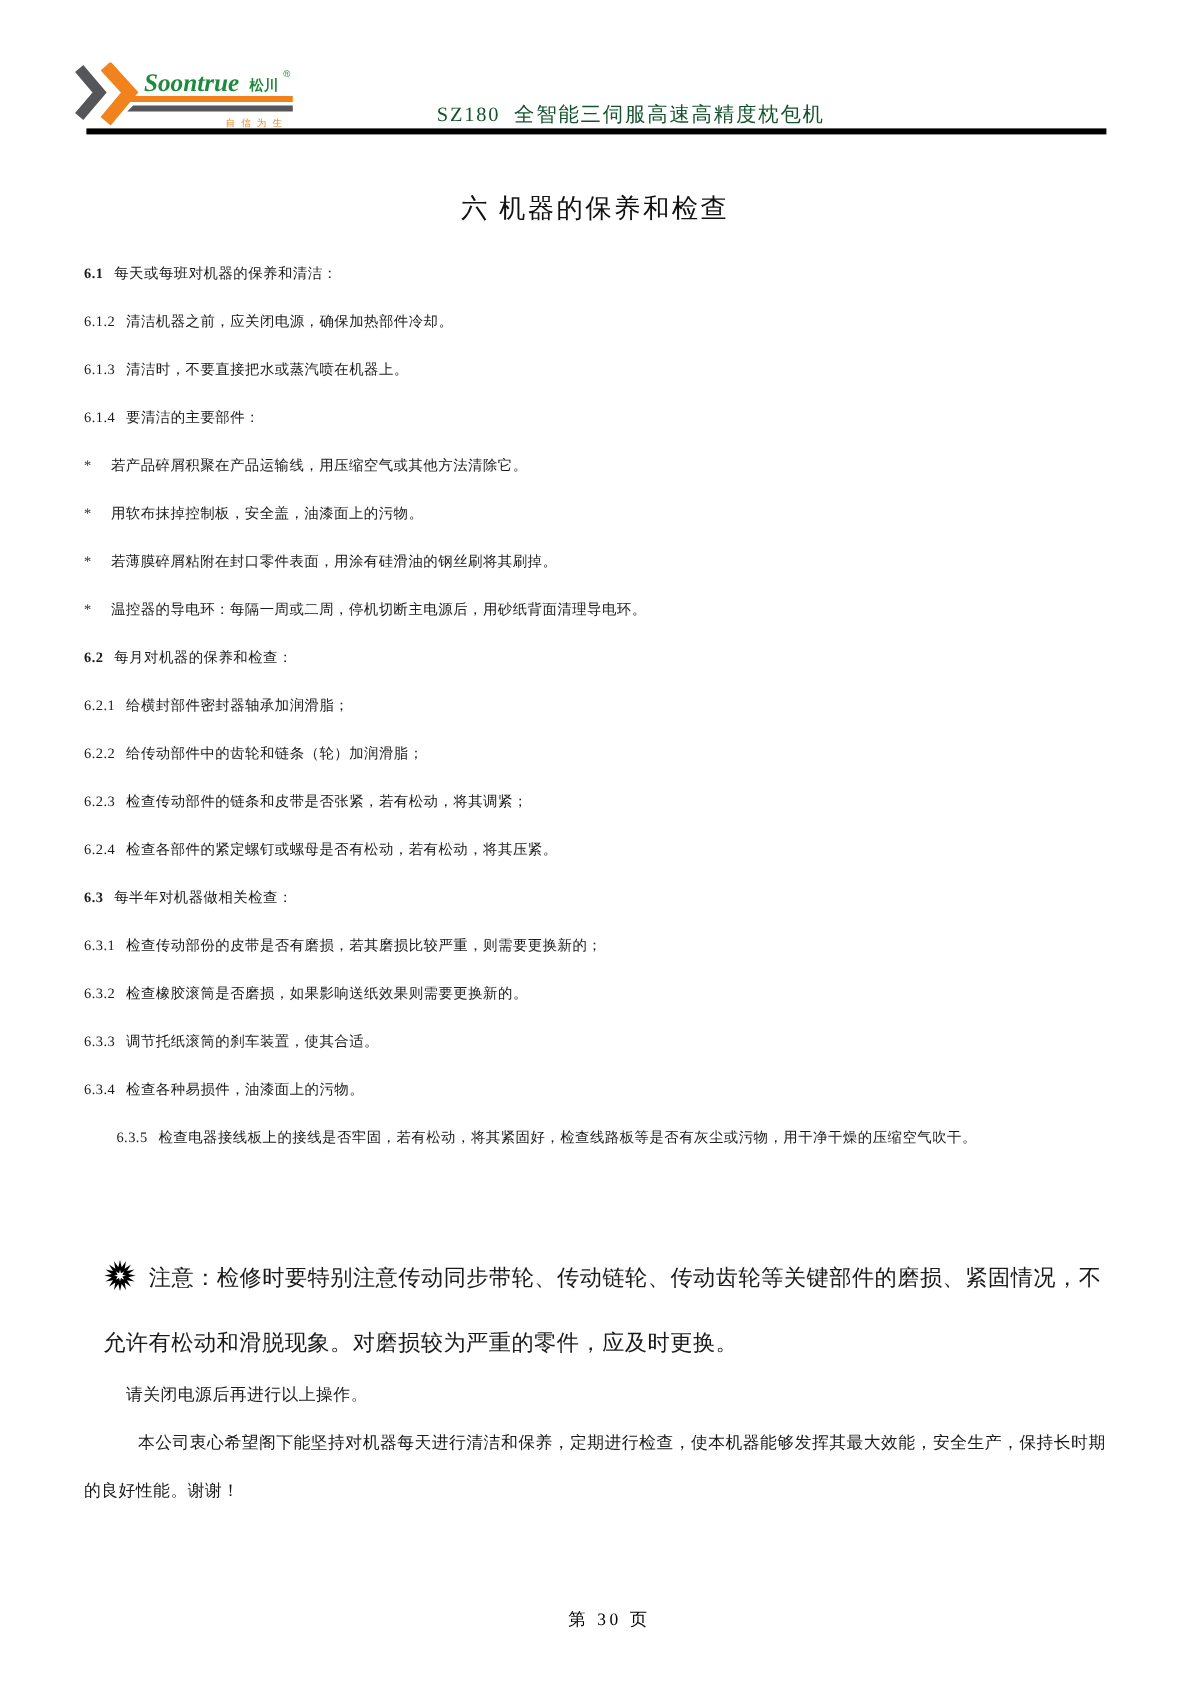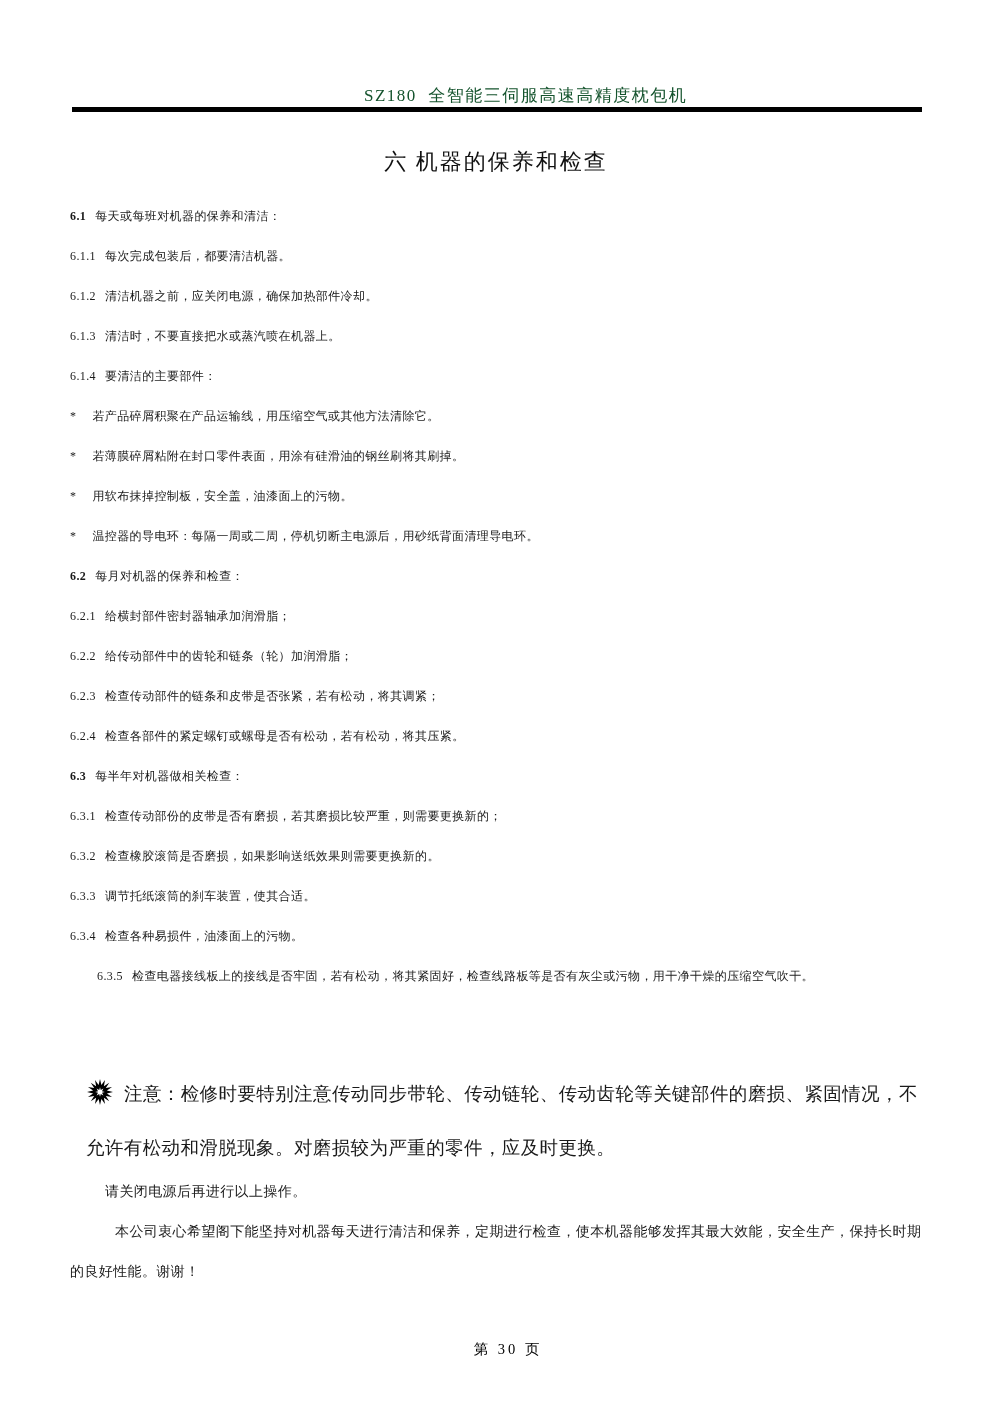--- a/index.html
+++ b/index.html
@@ -16,21 +16,21 @@
   .doc-title{
     position:absolute;left:364px;top:84px;
     font-size:17px;letter-spacing:1.5px;white-space:pre-wrap;
     color:#14532d;
   }
   .header-rule{
     position:absolute;left:72px;top:107px;width:850px;height:5px;
     background:#000;
   }
   
-  .content{position:absolute;left:70px;top:136px;width:852px;font-family:Liberation Serif, serif;}
+  .content{position:absolute;left:70px;top:148px;width:852px;font-family:Liberation Serif, serif;}
   .page-title{
     margin:0;font-size:22px;font-weight:normal;letter-spacing:2px;
     text-align:center;line-height:52px;white-space:pre-wrap;color:#111;
   }
   .items{margin-top:8px;}
   .items p{margin:0;line-height:40px;font-size:12px;letter-spacing:.4px;white-space:pre-wrap;}
   .items .num{margin-right:9px;}
   .sec .num{font-weight:bold;}
   .sub{margin-left:27px;}
   .star{margin-left:25px;}
@@ -50,35 +50,46 @@
     position:absolute;left:12px;top:1340px;width:100%;
     text-align:center;font-size:14.5px;letter-spacing:3px;color:#000000;
     white-space:pre-wrap;
   }
 </style>
 </head>
 <body>
 
 <div class="page">
 
+  <div class="logo">
+    <svg width="186" height="58" viewBox="0 0 186 58">
+      <polyline points="4,5 21,25 4,45" fill="none" stroke="#55565a" stroke-width="9"></polyline>
+      <polyline points="26,3 46,25 26,49" fill="none" stroke="#f0831e" stroke-width="11"></polyline>
+      <polygon points="44,28 182,28 182,33 38,33" fill="#f0831e"></polygon>
+      <polygon points="49,36 182,36 182,41 44,41" fill="#55565a"></polygon>
+      <text x="58" y="24" font-family="Liberation Serif, DejaVu Serif, serif" font-size="21" font-style="italic" font-weight="bold" fill="#1e8a3c">Soontrue</text>
+      <text x="146" y="23" font-family="Liberation Sans, DejaVu Sans, sans-serif" font-size="12" font-weight="bold" fill="#1e8a3c">松川</text>
+      <text x="174" y="12" font-family="Liberation Sans, DejaVu Sans, sans-serif" font-size="8" fill="#1e8a3c">®</text>
+      <text x="178" y="53" text-anchor="end" font-family="Liberation Sans, DejaVu Sans, sans-serif" font-size="8" letter-spacing="5" fill="#f0831e">自信为生</text>
+    </svg>
+  </div>
   <div class="doc-title">SZ180  全智能三伺服高速高精度枕包机</div>
   <div class="header-rule"></div>
 
   <div class="content">
     <h1 class="page-title">六 机器的保养和检查</h1>
 
     <div class="items" id="items">
         <p class="sec"><span class="num">6.1</span><span>每天或每班对机器的保养和清洁：</span></p>
-        <p class="sub"><span class="num">6.1.1</span><span>每次完成包装后，都要清洁机器。</span></p>
         <p class="sub"><span class="num">6.1.2</span><span>清洁机器之前，应关闭电源，确保加热部件冷却。</span></p>
         <p class="sub"><span class="num">6.1.3</span><span>清洁时，不要直接把水或蒸汽喷在机器上。</span></p>
         <p class="sub"><span class="num">6.1.4</span><span>要清洁的主要部件：</span></p>
         <p class="star"><span class="num">*</span><span>若产品碎屑积聚在产品运输线，用压缩空气或其他方法清除它。</span></p>
+        <p class="star"><span class="num">*</span><span>用软布抹掉控制板，安全盖，油漆面上的污物。</span></p>
         <p class="star"><span class="num">*</span><span>若薄膜碎屑粘附在封口零件表面，用涂有硅滑油的钢丝刷将其刷掉。</span></p>
-        <p class="star"><span class="num">*</span><span>用软布抹掉控制板，安全盖，油漆面上的污物。</span></p>
         <p class="star"><span class="num">*</span><span>温控器的导电环：每隔一周或二周，停机切断主电源后，用砂纸背面清理导电环。</span></p>
         <p class="sec"><span class="num">6.2</span><span>每月对机器的保养和检查：</span></p>
         <p class="sub"><span class="num">6.2.1</span><span>给横封部件密封器轴承加润滑脂；</span></p>
         <p class="sub"><span class="num">6.2.2</span><span>给传动部件中的齿轮和链条（轮）加润滑脂；</span></p>
         <p class="sub"><span class="num">6.2.3</span><span>检查传动部件的链条和皮带是否张紧，若有松动，将其调紧；</span></p>
         <p class="sub"><span class="num">6.2.4</span><span>检查各部件的紧定螺钉或螺母是否有松动，若有松动，将其压紧。</span></p>
         <p class="sec"><span class="num">6.3</span><span>每半年对机器做相关检查：</span></p>
         <p class="sub"><span class="num">6.3.1</span><span>检查传动部份的皮带是否有磨损，若其磨损比较严重，则需要更换新的；</span></p>
         <p class="sub"><span class="num">6.3.2</span><span>检查橡胶滚筒是否磨损，如果影响送纸效果则需要更换新的。</span></p>
         <p class="sub"><span class="num">6.3.3</span><span>调节托纸滚筒的刹车装置，使其合适。</span></p>

